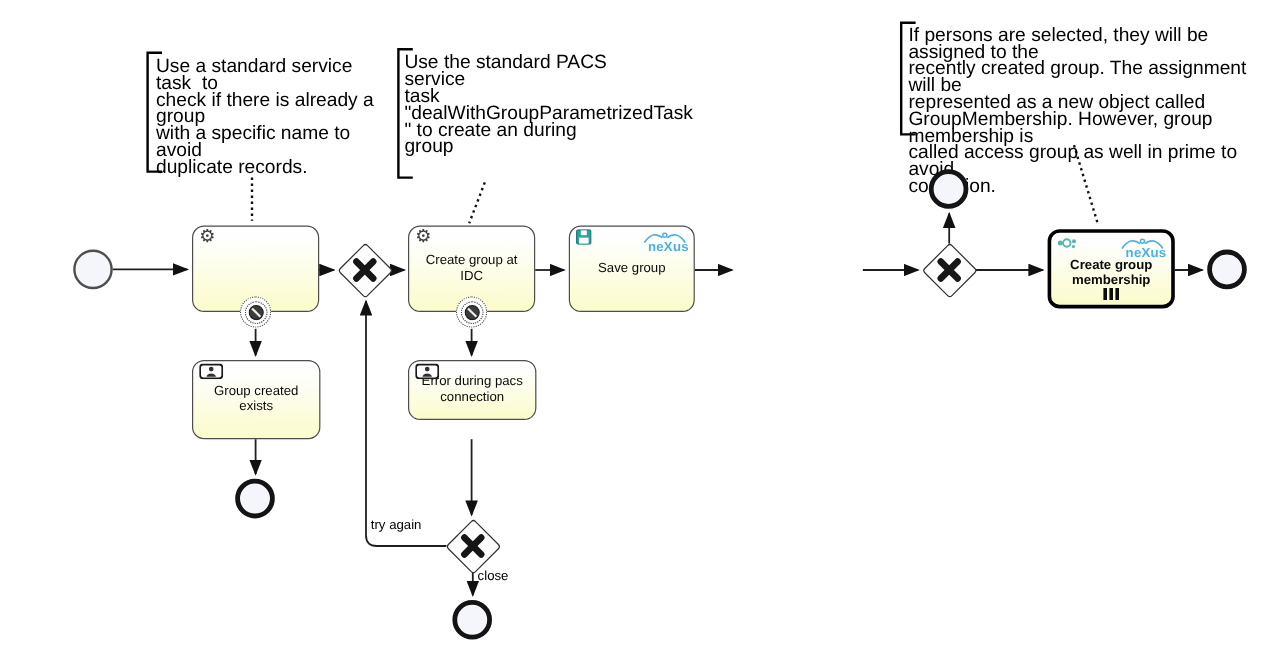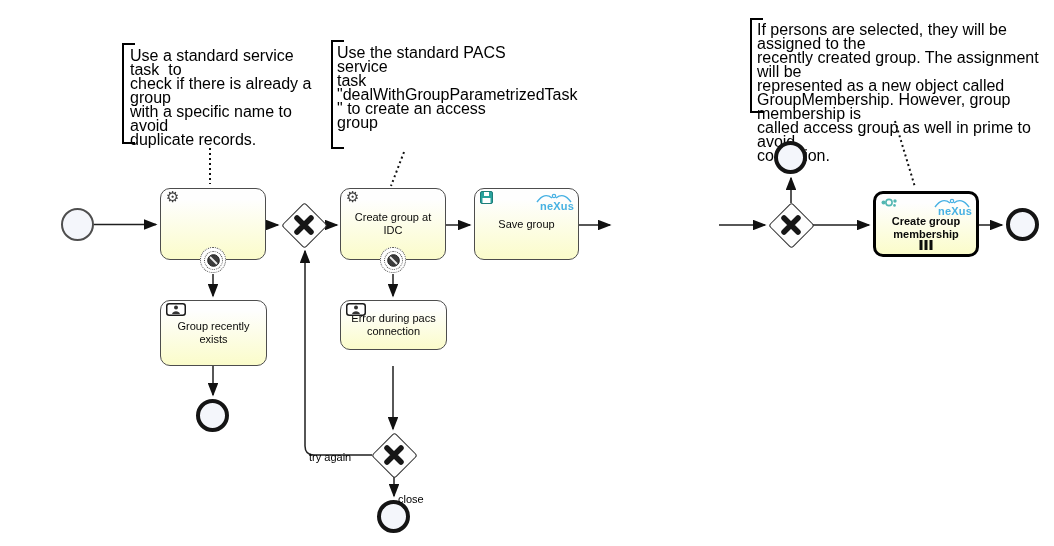--- a/index.html
+++ b/index.html
@@ -34,21 +34,21 @@
   
   .boundary{position:absolute;z-index:3;width:26px;height:26px;border-radius:50%;
         border:1px dotted #474747;background:#fff;box-sizing:border-box;
         display:flex;align-items:center;justify-content:center;}
   .boundary .inner{width:19px;height:19px;border-radius:50%;border:1px dotted #474747;
         background:#fff;box-sizing:border-box;display:flex;align-items:center;justify-content:center;}
 
   
   .annotation{position:absolute;z-index:2;font-size:16px;line-height:14px;
         white-space:pre-wrap;color:#000;}
-  .edge-label{position:absolute;z-index:2;font-size:11px;color:#000;margin-top:19px;}
+  .edge-label{position:absolute;z-index:2;font-size:11px;color:#000;}
 
   
   .nexus{position:absolute;top:4px;right:4px;z-index:3;width:40px;text-align:right;}
   .nexus .word{font-size:11px;font-weight:bold;color:#47b1e3;letter-spacing:.2px;line-height:11px;display:block;}
   .nexus svg{display:block;margin:0 auto -2px auto;}
 </style>
 </head>
 <body>
 
 <div class="canvas">
@@ -88,21 +88,21 @@
     </g>
   </svg>
 
   <div class="annotation" style="left:130px;top:49px;width:195px">Use a standard service task  to
 check if there is already a group
 with a specific name to avoid
 duplicate records.</div>
   <div class="annotation" style="left:337px;top:46px;width:180px">Use the standard PACS service
 task
 "dealWithGroupParametrizedTask
-" to create an access group</div>
+" to create an during group</div>
   <div class="annotation" style="left:757px;top:23px;width:292px">If persons are selected, they will be assigned to the
 recently created group. The assignment will be
 represented as a new object called
 GroupMembership. However, group membership is
 called access group as well in prime to avoid
 confusion.</div>
 
   <div class="event start" style="left:61px;top:208px;width:33px;height:33px"></div>
   <div class="event end" style="left:774px;top:141px;width:33px;height:33px"></div>
   <div class="event end" style="left:1006px;top:208px;width:33px;height:33px"></div>
@@ -183,21 +183,21 @@
   </div>
 
   <div class="task" style="left:160px;top:300px;width:107px;height:66px">
     <span class="corner-icon">
       <svg width="20" height="13">
         <rect x="0.75" y="0.75" width="18.5" height="11.5" rx="2.5" fill="#fff" stroke="#1a1a1a" stroke-width="1.5"></rect>
         <circle cx="10" cy="4.6" r="2" fill="#333"></circle>
         <path d="M6,11 C7,7.4 13,7.4 14,11 Z" fill="#333"></path>
       </svg>
     </span>
-    <span class="label">Group recently exists</span>
+    <span class="label">Group created exists</span>
   </div>
 
   <div class="task" style="left:340px;top:300px;width:107px;height:50px">
     <span class="corner-icon">
       <svg width="20" height="13">
         <rect x="0.75" y="0.75" width="18.5" height="11.5" rx="2.5" fill="#fff" stroke="#1a1a1a" stroke-width="1.5"></rect>
         <circle cx="10" cy="4.6" r="2" fill="#333"></circle>
         <path d="M6,11 C7,7.4 13,7.4 14,11 Z" fill="#333"></path>
       </svg>
     </span>

